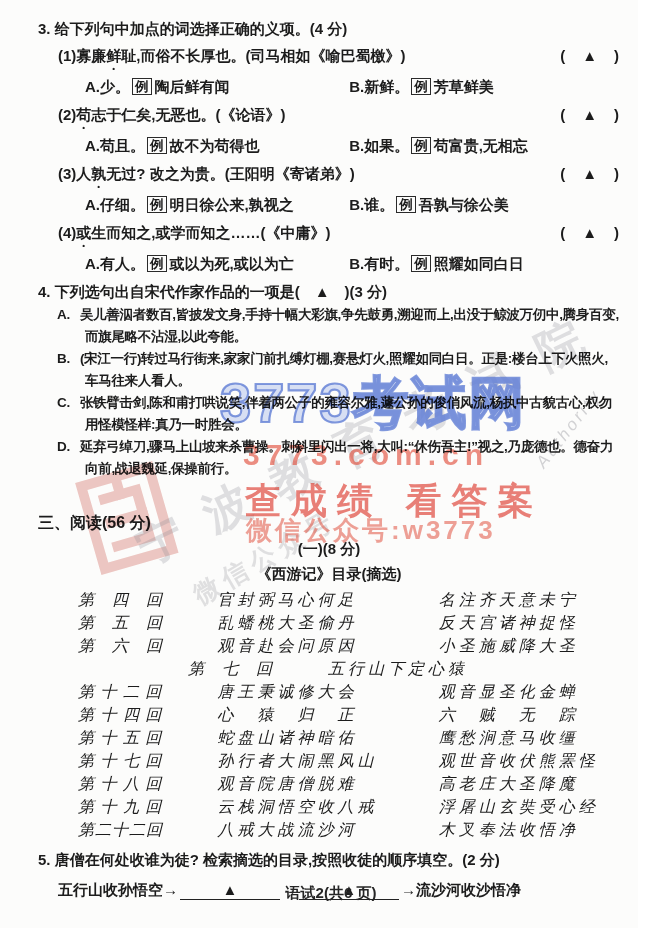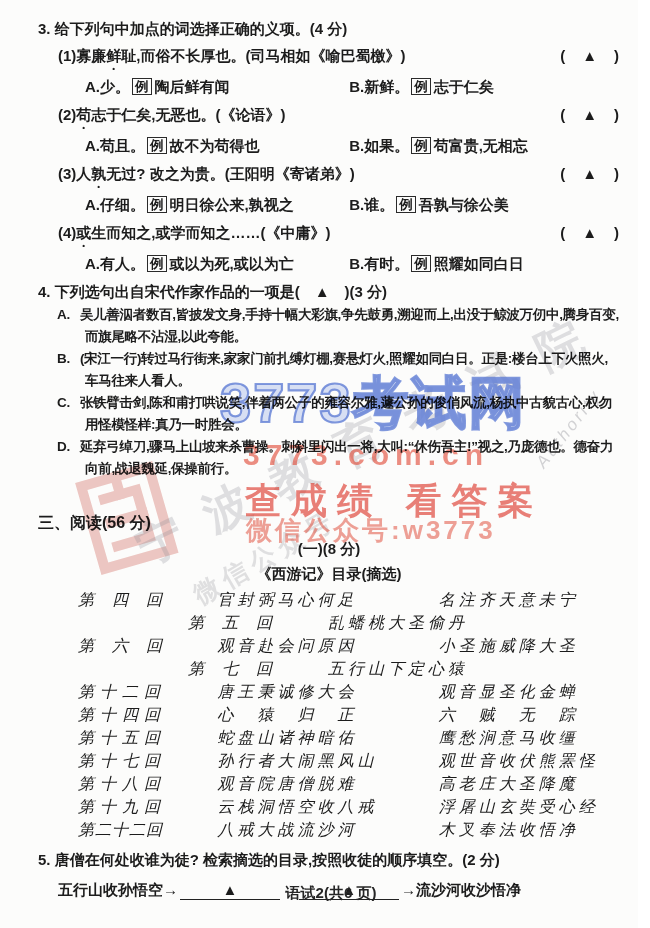--- a/index.html
+++ b/index.html
@@ -29,21 +29,21 @@
   .q4stem { font-size:15px; font-weight:600; line-height:24px; margin-top:2px; }
   .q4opt { font-size:13.5px; font-weight:600; line-height:22px;
            letter-spacing:-0.3px; padding-left:47px; text-indent:-28px; }
   .q4opt .optlabel { margin-right:10px; }
 
   
   .sec3head { font-size:16px; font-weight:700; line-height:26px; margin-top:30px; }
   .centerline { text-align:center; font-size:15px; font-weight:700; line-height:25px; }
   .toc { margin-top:2px; padding-left:40px; }
   .tocrow { display:flex; justify-content:center; gap:18px;
-            font-family:Liberation Serif, serif; font-style:italic;
+            font-family:Liberation Sans, sans-serif; font-style:italic;
             font-size:16px; line-height:23px; }
   .toc-ch { width:100px; letter-spacing:1px; }
   .toc-t  { width:182px; letter-spacing:4px;margin-left:22px; }
 
   
   .q5stem { font-size:15px; font-weight:600; line-height:24px; margin-top:7px; }
   .fill { font-size:15px; font-weight:600; line-height:26px; margin-top:5px; padding-left:20px; }
   .blank { display:inline-block; width:100px; border-bottom:1.5px solid #222;
            text-align:center; line-height:18px; margin:0 2px; }
 
@@ -86,21 +86,21 @@
 
     <div>
       <div class="stem">3. 给下列句中加点的词选择正确的义项。(4 分)</div>
 
       <div class="prow">
         <span class="ptext"><span>(1)寡廉</span><span class="emph">鲜</span><span>耻,而俗不长厚也。(司马相如《喻巴蜀檄》)</span></span>
         <span class="ansbox">(　▲　)</span>
       </div>
       <div class="abrow">
         <span class="ab-a"><span>A.少。</span><span class="libox">例</span><span>陶后鲜有闻</span></span>
-        <span class="ab-b"><span>B.新鲜。</span><span class="libox">例</span><span>志于仁矣</span></span>
+        <span class="ab-b"><span>B.新鲜。</span><span class="libox">例</span><span>芳草鲜美</span></span>
       </div>
 
       <div class="prow">
         <span class="ptext"><span>(2)</span><span class="emph">苟</span><span>志于仁矣,无恶也。(《论语》)</span></span>
         <span class="ansbox">(　▲　)</span>
       </div>
       <div class="abrow">
         <span class="ab-a"><span>A.苟且。</span><span class="libox">例</span><span>故不为苟得也</span></span>
         <span class="ab-b"><span>B.如果。</span><span class="libox">例</span><span>苟富贵,无相忘</span></span>
       </div>
@@ -139,20 +139,21 @@
 
       <div class="toc">
         <div class="tocrow">
             <span class="toc-ch">第　四　回</span>
             <span class="toc-t">官封弼马心何足</span>
             <span class="toc-t">名注齐天意未宁</span>
           </div>
         <div class="tocrow">
             <span class="toc-ch">第　五　回</span>
             <span class="toc-t">乱蟠桃大圣偷丹</span>
+            <span class="toc-t">反天宫诸神捉怪</span>
           </div>
         <div class="tocrow">
             <span class="toc-ch">第　六　回</span>
             <span class="toc-t">观音赴会问原因</span>
             <span class="toc-t">小圣施威降大圣</span>
           </div>
         <div class="tocrow">
             <span class="toc-ch">第　七　回</span>
             <span class="toc-t">五行山下定心猿</span>
           </div>

